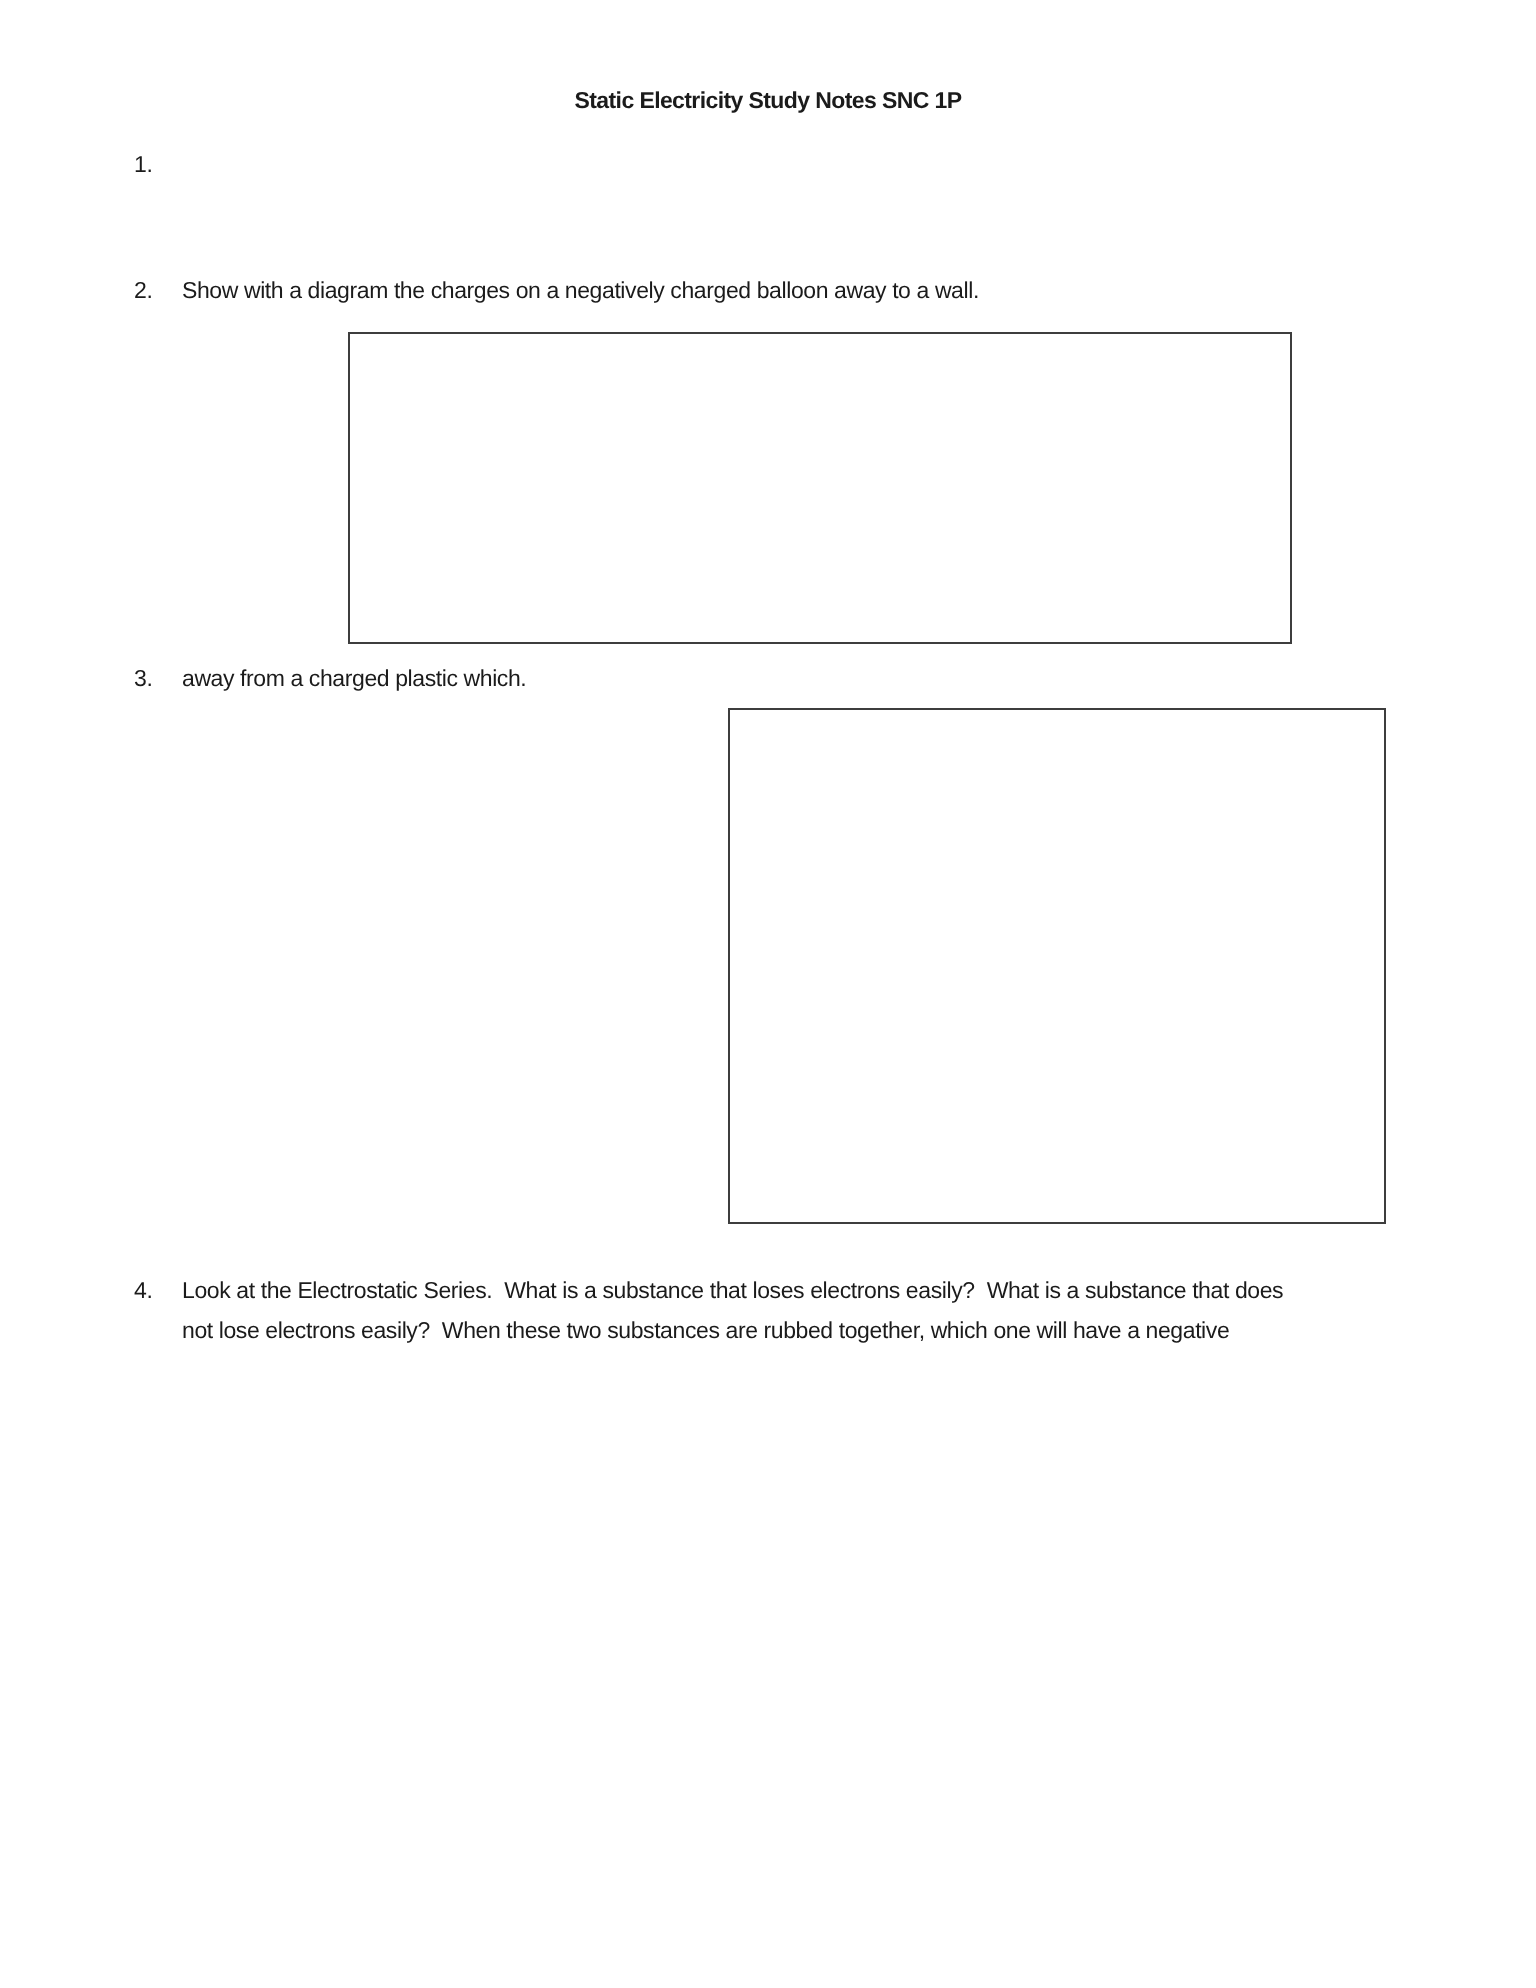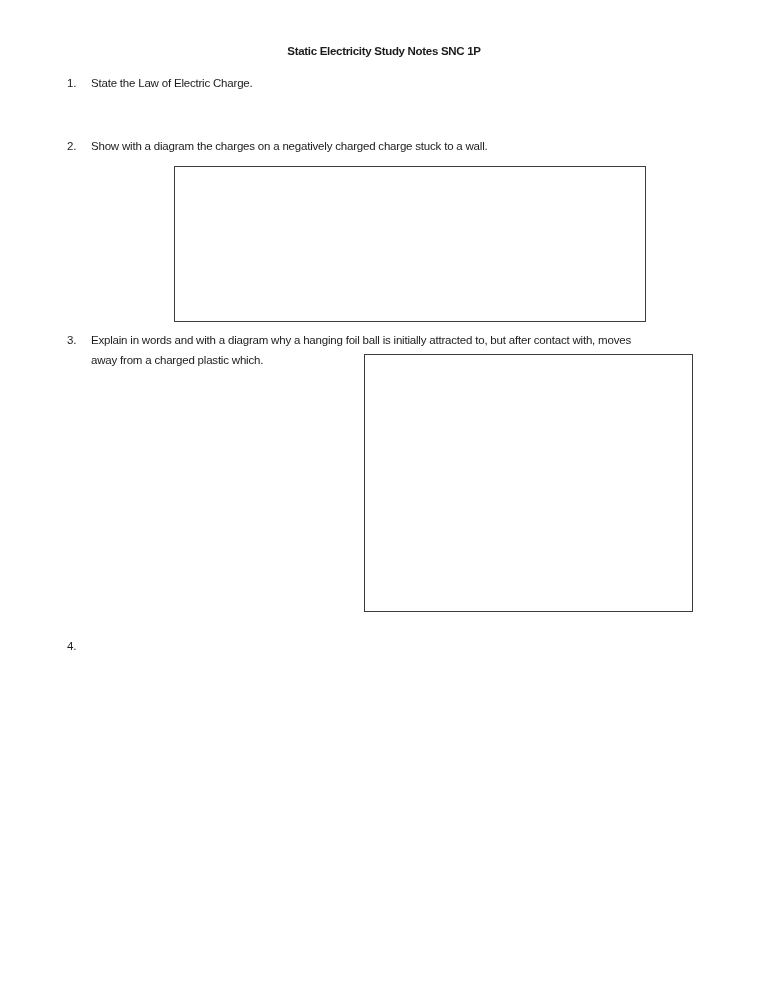--- a/index.html
+++ b/index.html
@@ -81,43 +81,41 @@
 </style>
 </head>
 <body>
 
 <div class="page">
 
   <h1 class="title">Static Electricity Study Notes SNC 1P</h1>
 
   <div class="q q1">
     <span class="qnum">1.</span>
-    <div class="qlines">
-      <div class="line">State the Law of Electric Charge.</div>
-    </div>
   </div>
 
   <div class="q q2">
     <span class="qnum">2.</span>
     <div class="qlines">
-      <div class="line">Show with a diagram the charges on a negatively charged charge stuck to a wall.</div>
+      <div class="line">Show with a diagram the charges on a negatively charged balloon away to a wall.</div>
     </div>
   </div>
 
   <div class="diagram-box box-q2"></div>
 
   <div class="q q3">
     <span class="qnum">3.</span>
     <div class="qlines">
-      <div class="line">Explain in words and with a diagram why a hanging foil ball is initially attracted to, but after contact with, moves</div>
       <div class="line">away from a charged plastic which.</div>
     </div>
   </div>
 
   <div class="diagram-box box-q3"></div>
 
   <div class="q q4">
     <span class="qnum">4.</span>
     <div class="qlines">
+      <div class="line">Look at the Electrostatic Series.  What is a substance that loses electrons easily?  What is a substance that does</div>
+      <div class="line">not lose electrons easily?  When these two substances are rubbed together, which one will have a negative</div>
     </div>
   </div>
 
 </div>
 
 </body></html>

